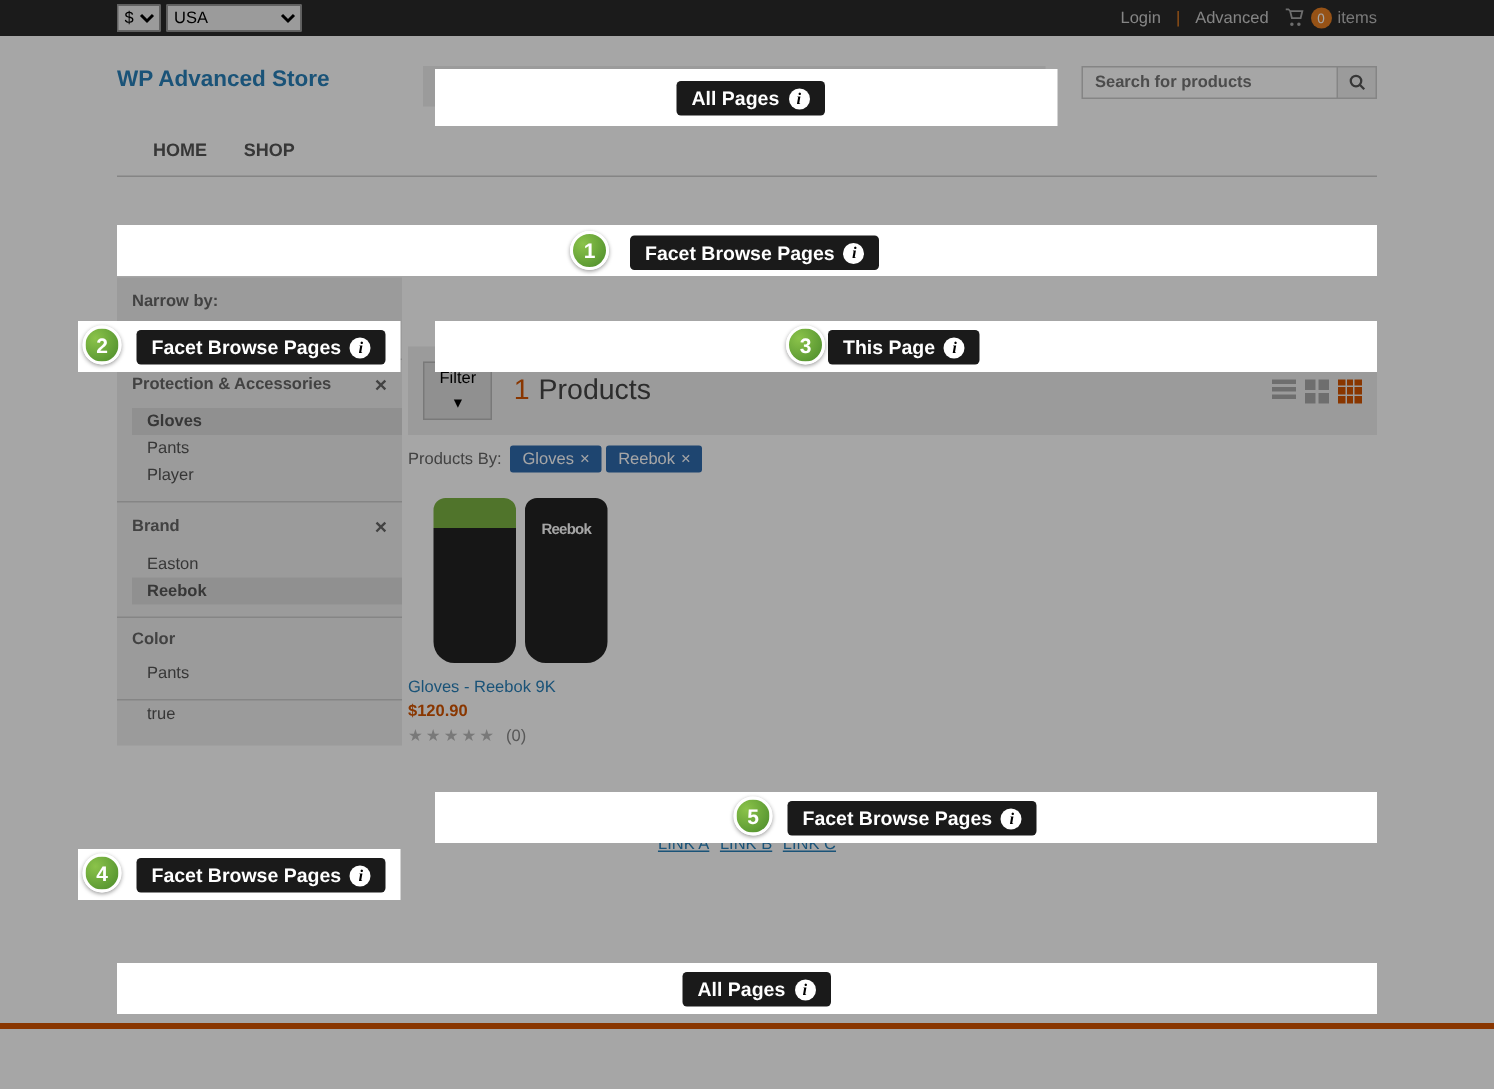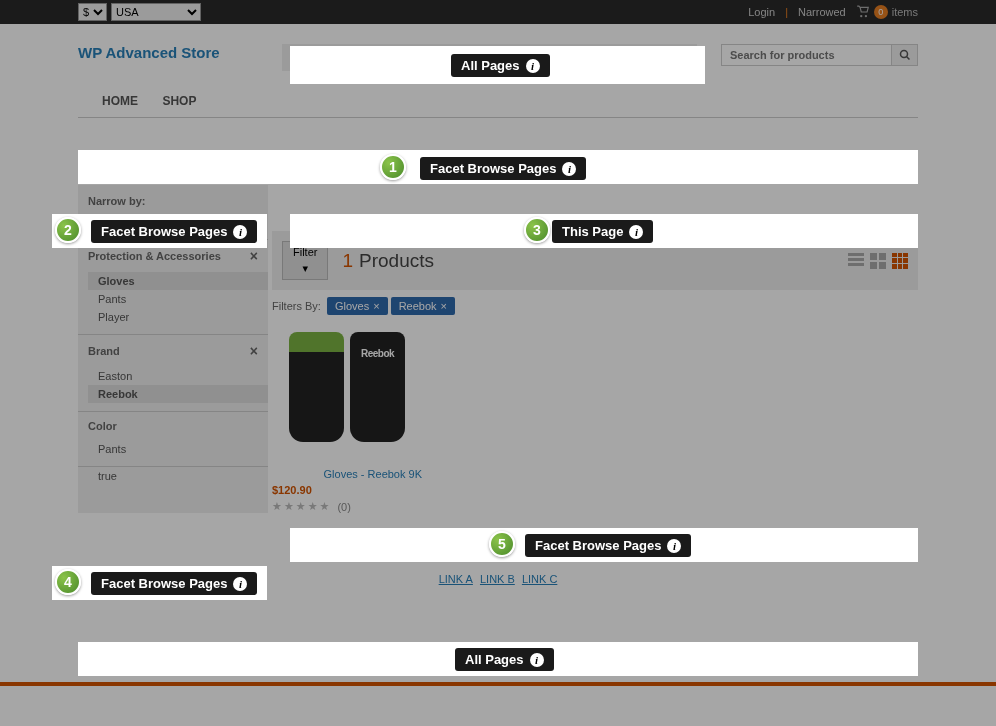--- a/index.html
+++ b/index.html
@@ -60,21 +60,21 @@
 
 .narrowed { padding: 10px 0; font-size: 11px; color: #666; display: flex; align-items: center; gap: 6px; }
 .tag { background: #2f6aad; color: #fff; padding: 3px 8px; border-radius: 2px; font-size: 11px; }
 .tag .x { margin-left: 4px; }
 
 .product-card { width: 150px; font-size: 11px; }
 .product-img { width: 150px; height: 130px; display: flex; align-items: center; justify-content: center; gap: 6px; }
 .glove { width: 55px; height: 110px; background: #222; border-radius: 8px 8px 14px 14px; position: relative; }
 .glove.left { background: linear-gradient(#7bb342 0 18%, #222 18%); }
 .glove .brand-txt { position: absolute; top: 16px; left: 0; right: 0; text-align: center; color: #fff; font-size: 10px; font-weight: bold; letter-spacing: -0.5px; }
-.product-name { color: #2980b9; margin-top: 16px; text-align: right; }
+.product-name { color: #2980b9; margin-top: 0; }
 .product-price { color: #d35400; margin-top: 4px; font-weight: bold; }
 .product-stars { color: #bbb; margin-top: 4px; display:flex; gap:2px; align-items:center;}
 .product-stars .count { color: #888; margin-left: 6px; }
 
 .footer-links { text-align: center; margin-top: 60px; font-size: 11px; }
 .footer-links a { color: #2980b9; text-decoration: underline; margin: 0 2px; }
 
 .bottom-border { height: 4px; background: #d35400; position: absolute; bottom: 40px; left: 0; right: 0; }
 
 
@@ -89,21 +89,21 @@
 
 <div class="topbar">
   <div class="left">
     <select><option>$</option></select>
     <select style="width:90px"><option>USA</option></select>
   </div>
   <div class="spacer"></div>
   <div class="right">
     <a>Login</a>
     <span class="divider">|</span>
-    <a>Narrowed</a>
+    <a>Advanced</a>
     <div class="cart">
       <svg class="cart-icon" viewBox="0 0 24 24" fill="#aaa">
           <path d="M7 4h14l-2 8H9L7 4zM7 4L5 2H2m7 16a1 1 0 100 2 1 1 0 000-2zm8 0a1 1 0 100 2 1 1 0 000-2z" stroke="#aaa" stroke-width="2" fill="none"></path>
         </svg>
       <span class="cart-badge">0</span>
       <span>items</span>
     </div>
   </div>
 </div>
 
@@ -212,21 +212,21 @@
               <div></div>
               <div></div>
               <div></div>
               <div></div>
               <div></div>
             </div>
         </div>
       </div>
 
       <div class="narrowed">
-        <span>Filters By:</span>
+        <span>Products By:</span>
         <span id="tags"><span class="tag">Gloves<span class="x">×</span></span> <span class="tag">Reebok<span class="x">×</span></span> </span>
       </div>
 
       <div class="product-card">
         <div class="product-img">
           <div class="glove left"></div>
           <div class="glove">
               <div class="brand-txt">Reebok</div>
             </div>
         </div>

